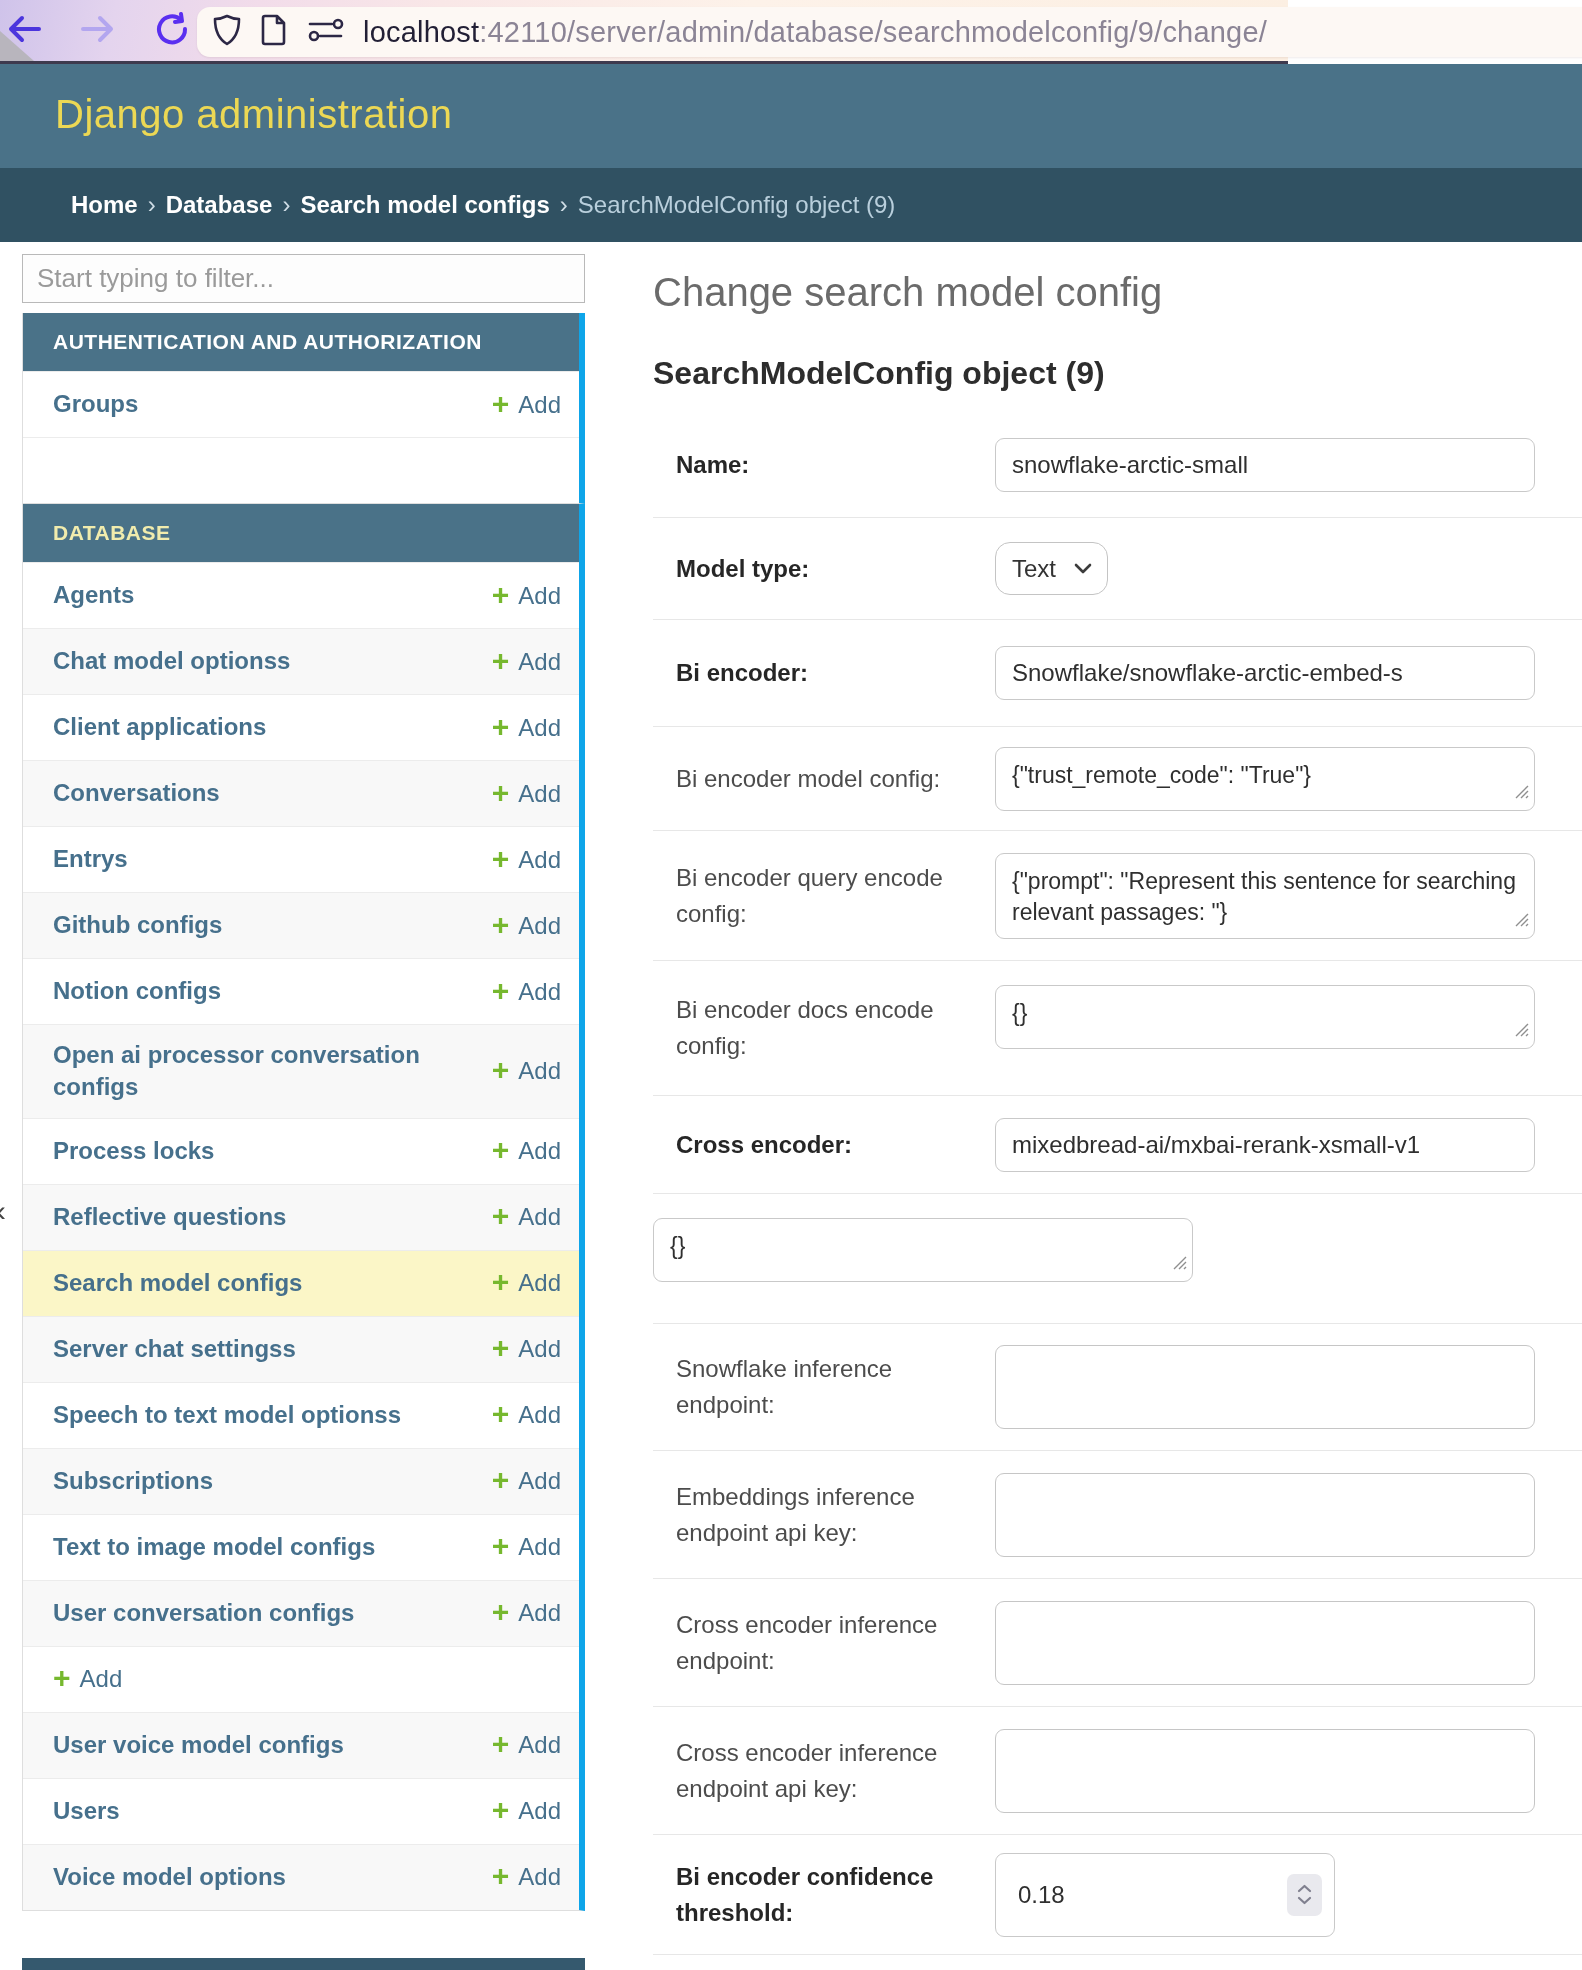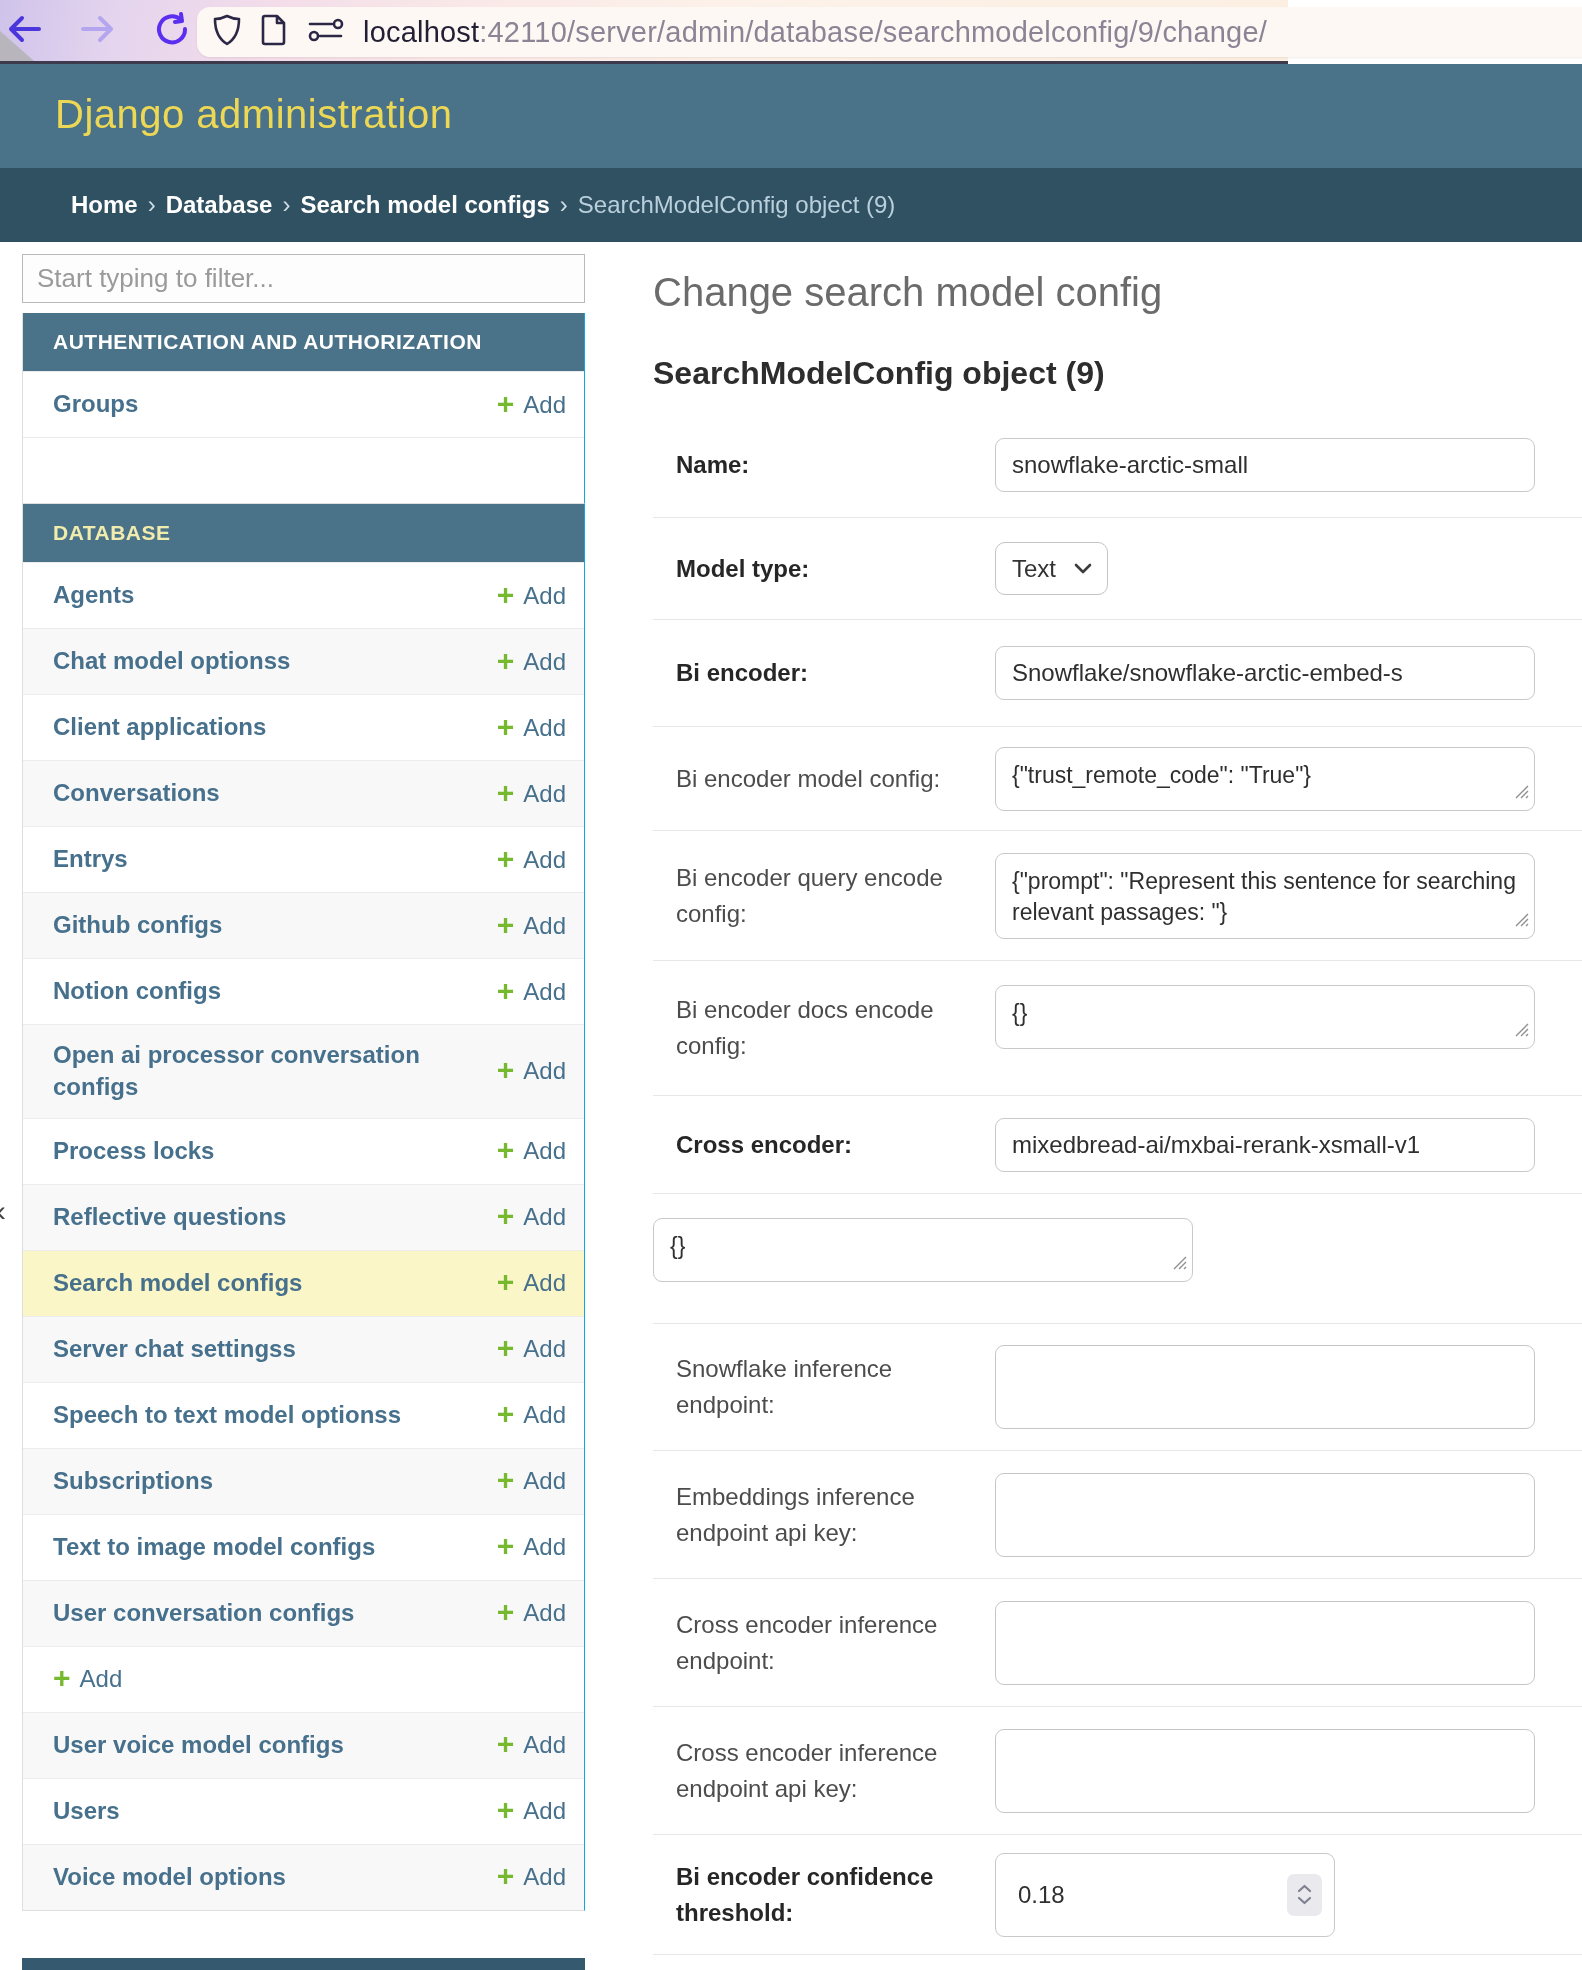--- a/index.html
+++ b/index.html
@@ -29,21 +29,21 @@
   .crumbs { position:absolute; left:71px; top:50%; transform:translateY(-50%); font-size:24px; font-weight:600; color:#ffffff; }
   .crumbs a { color:#ffffff; text-decoration:none; }
   .crumb-sep { color:#cfdde6; font-weight:400; padding:0 10px; }
   .crumb-current { color:#b9cfdc; font-weight:400; }
 
   
   .sidebar { position:absolute; left:22px; top:254px; width:563px; }
   .filter-input { width:100%; height:49px; border:1px solid #b9b9b9; background:#fdfdfd; font-size:26px;
     color:#333; padding:0 14px; font-family:inherit; border-radius:0; }
   .filter-input::placeholder { color:#9a9a9a; }
-  .app-module { margin-top:10px; border-left:1px solid #dedede; border-right:1px solid #0ea5e9; border-bottom:1px solid #dedede; }
+  .app-module { margin-top:10px; border-left:1px solid #dedede; border-right:6px solid #0ea5e9; border-bottom:1px solid #dedede; }
   .app-module + .app-module { margin-top:0; }
   .section-head { height:58px; background:#4a7288; display:flex; align-items:center; padding-left:30px;
     font-size:21px; font-weight:700; letter-spacing:.5px; }
   .model-row { display:flex; align-items:center; justify-content:space-between; min-height:66px;
     padding:0 18px 0 30px; border-top:1px solid #ececec; background:#fff; }
   .model-row:first-of-type { border-top:none; }
   .model-row.shade { background:#f8f8f8; }
   .model-row.selected { background:#fbf6c7; }
   .model-row.spacer { background:#ffffff; height:65px; }
   .model-link { color:#46708c; font-weight:700; font-size:24px; text-decoration:none; line-height:1.35; padding:14px 0; }
@@ -65,21 +65,21 @@
   .ti { width:540px; height:54px; border:1px solid #c9c9c9; border-radius:9px; font-size:24px; color:#2f2f2f;
     padding:0 16px; font-family:inherit; background:#fff; }
   .ta-wrap { position:relative; width:540px; }
   .ta { width:540px; border:1px solid #c9c9c9; border-radius:9px; font-size:23px; color:#2f2f2f;
     padding:12px 16px; font-family:inherit; background:#fff; resize:none; overflow:hidden; line-height:1.35; display:block; }
   .ta.h1x { height:64px; }
   .ta.h2x { height:86px; }
   .grip { position:absolute; right:5px; bottom:7px; }
   .tall { width:540px; height:84px; border:1px solid #c6c6c6; border-radius:9px; font-size:24px; color:#2f2f2f;
     padding:0 16px; font-family:inherit; background:#fff; }
-  .select-box { width:113px; height:53px; border:1px solid #c4c4c4; border-radius:10px; background:#fff;
+  .select-box { width:113px; height:53px; border:1px solid #c4c4c4; border-radius:15px; background:#fff;
     display:flex; align-items:center; justify-content:space-between; padding:0 15px 0 16px; cursor:default; }
   .select-box .sel-txt { font-size:24px; color:#333; }
   .num-wrap { position:relative; width:340px; }
   .num { width:340px; height:84px; border:1px solid #c9c9c9; border-radius:9px; font-size:24px; color:#2f2f2f;
     padding:0 60px 0 22px; font-family:inherit; background:#fff; }
   .spinner { position:absolute; right:13px; top:50%; transform:translateY(-50%); width:35px; height:42px;
     background:#e9e9ee; border-radius:7px; display:flex; flex-direction:column; align-items:center; justify-content:center; gap:3px; }
 </style>
 </head>
 <body>

